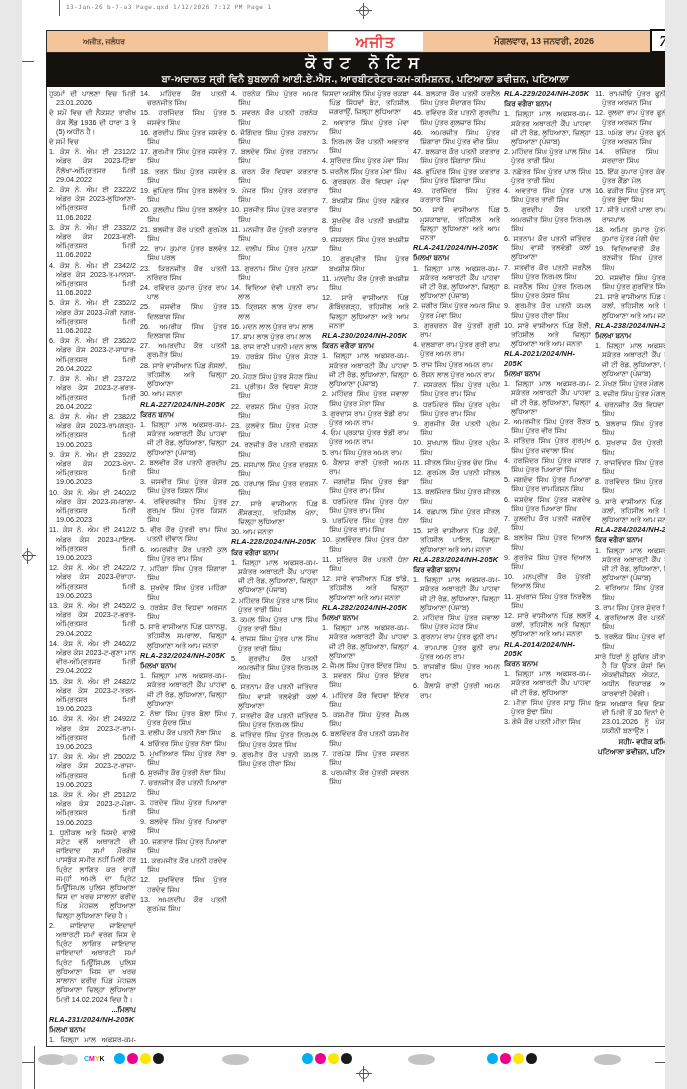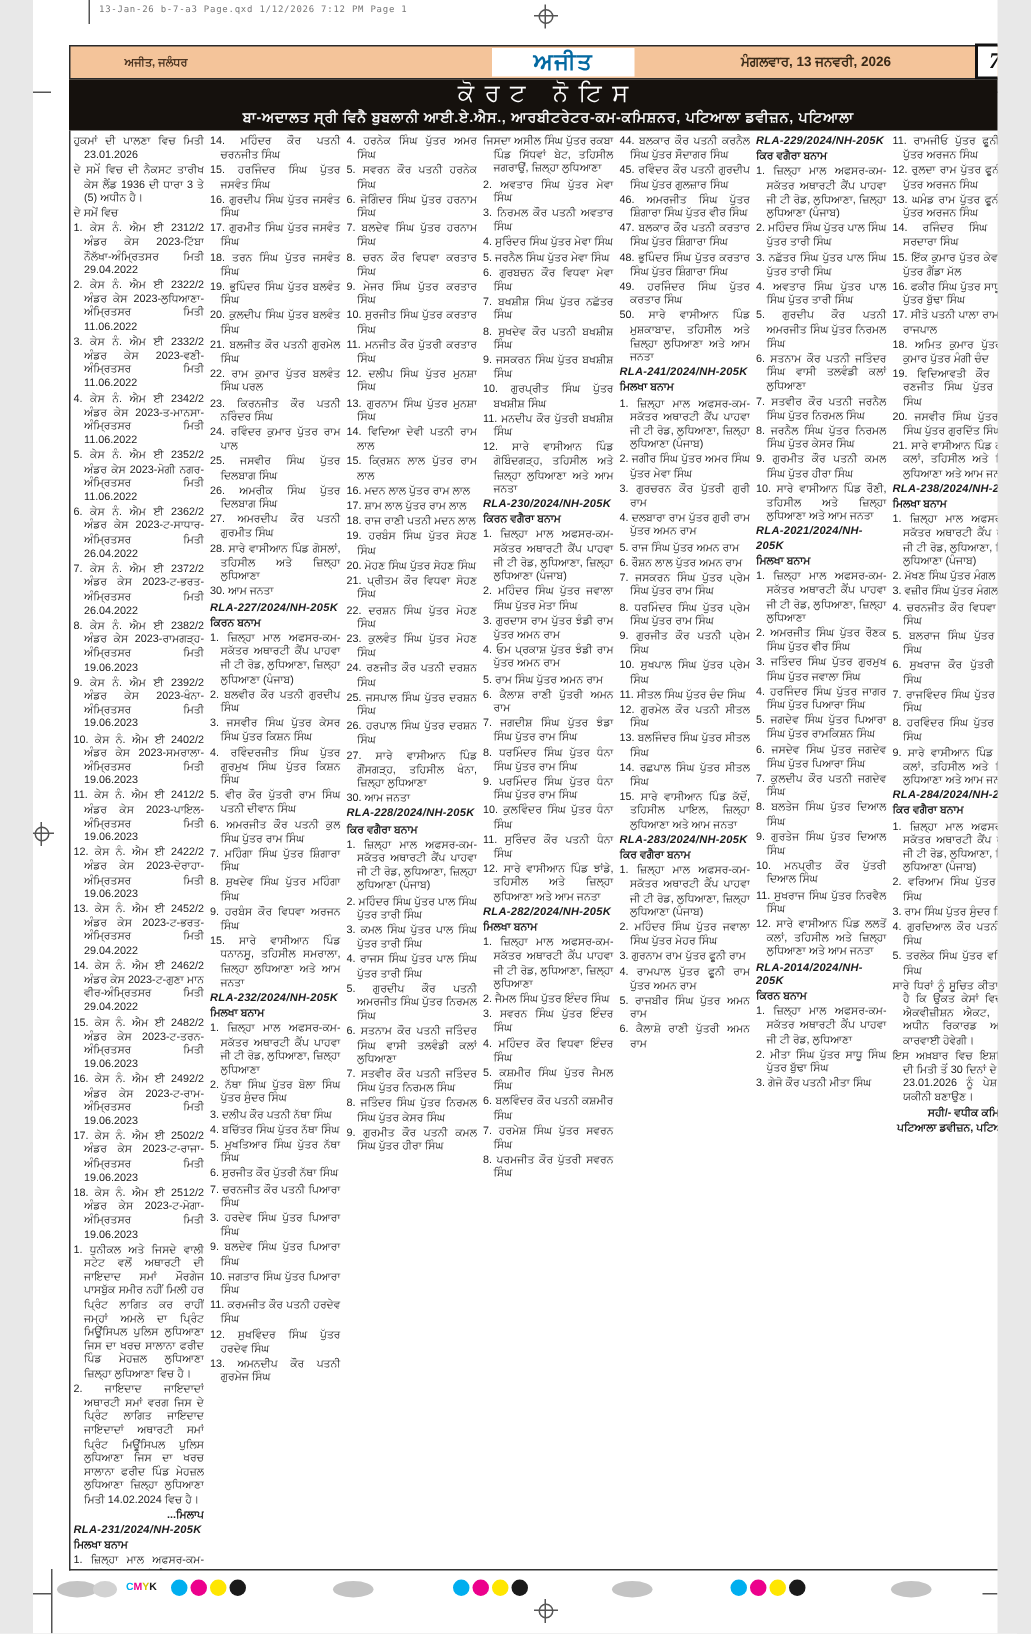--- a/index.html
+++ b/index.html
@@ -20,34 +20,34 @@
   .masthead{
     position:absolute;left:24px;top:30px;width:639px;height:23px;
     background:#f4c49a;border:1px solid #2a2a2a;box-sizing:border-box;
     display:flex;align-items:center;
   }
   .mh-edition{font-size:7.5px;font-weight:bold;color:#4a3320;margin-left:36px;}
   .mh-brandbox{
     position:absolute;left:281px;top:1px;width:95px;height:19px;background:#ffffff;
     display:flex;align-items:center;justify-content:center;
   }
-  .mh-brand{font-size:15px;font-weight:bold;color:#0369a1;letter-spacing:1px;}
+  .mh-brand{font-size:15px;font-weight:bold;color:#ef4444;letter-spacing:1px;}
   .mh-date{position:absolute;right:90px;font-size:9px;font-weight:bold;color:#3a2a18;margin-left:38px;}
   .mh-pagebox{
     position:absolute;right:8px;top:-2px;width:26px;height:24px;background:#ffffff;
     border:2px solid #111;box-sizing:border-box;display:flex;align-items:center;justify-content:center;
   }
   .mh-pagenum{font-size:15px;font-weight:bold;font-style:italic;color:#111;
     font-family:"Liberation Serif","DejaVu Serif",serif;}
   
   .banner{
     position:absolute;left:24px;top:53px;width:639px;height:34px;background:#15110d;
     color:#ffffff;text-align:center;box-sizing:border-box;padding-top:1px;
   }
-  .banner-title{font-size:16px;font-weight:normal;letter-spacing:7px;line-height:18px;}
+  .banner-title{font-size:16px;font-weight:bold;letter-spacing:7px;line-height:18px;}
   .banner-sub{font-size:9.5px;font-weight:bold;letter-spacing:.5px;line-height:13px;color:#f5f5f5;}
   
   .bodyframe{
     position:absolute;left:24px;top:87px;width:639px;height:960px;
     border-left:1px solid #333;border-right:1px solid #333;border-bottom:1px solid #333;
     box-sizing:border-box;padding:2px 2px 0 2px;
   }
   .cols{display:flex;gap:4px;height:100%;}
   .col{flex:1 1 0;overflow:hidden;min-width:0;}
   .col p{margin:0 0 1px 0;font-size:7.2px;line-height:9.2px;text-align:justify;
@@ -159,21 +159,21 @@
           <p class="it-v">ਕਿਰਨ ਬਨਾਮ</p>
           <p class="it-p">1. ਜ਼ਿਲ੍ਹਾ ਮਾਲ ਅਫਸਰ-ਕਮ-ਸਕੱਤਰ ਅਥਾਰਟੀ ਕੈਂਪ ਪਾਹਵਾ ਜੀ ਟੀ ਰੋਡ, ਲੁਧਿਆਣਾ, ਜ਼ਿਲ੍ਹਾ ਲੁਧਿਆਣਾ (ਪੰਜਾਬ)</p>
           <p class="it-p">2. ਬਲਵੀਰ ਕੌਰ ਪਤਨੀ ਗੁਰਦੀਪ ਸਿੰਘ</p>
           <p class="it-p">3. ਜਸਵੀਰ ਸਿੰਘ ਪੁੱਤਰ ਕੇਸਰ ਸਿੰਘ ਪੁੱਤਰ ਕਿਸ਼ਨ ਸਿੰਘ</p>
           <p class="it-p">4. ਰਵਿੰਦਰਜੀਤ ਸਿੰਘ ਪੁੱਤਰ ਗੁਰਮੁਖ ਸਿੰਘ ਪੁੱਤਰ ਕਿਸ਼ਨ ਸਿੰਘ</p>
           <p class="it-p">5. ਵੀਰ ਕੌਰ ਪੁੱਤਰੀ ਰਾਮ ਸਿੰਘ ਪਤਨੀ ਦੀਵਾਨ ਸਿੰਘ</p>
           <p class="it-p">6. ਅਮਰਜੀਤ ਕੌਰ ਪਤਨੀ ਕੁਲ ਸਿੰਘ ਪੁੱਤਰ ਰਾਮ ਸਿੰਘ</p>
           <p class="it-p">7. ਮਹਿੰਗਾ ਸਿੰਘ ਪੁੱਤਰ ਸ਼ਿੰਗਾਰਾ ਸਿੰਘ</p>
           <p class="it-p">8. ਸੁਖਦੇਵ ਸਿੰਘ ਪੁੱਤਰ ਮਹਿੰਗਾ ਸਿੰਘ</p>
           <p class="it-p">9. ਹਰਬੰਸ ਕੌਰ ਵਿਧਵਾ ਅਰਜਨ ਸਿੰਘ</p>
-          <p class="it-p">15. ਸਾਰੇ ਵਾਸੀਆਨ ਪਿੰਡ ਧਨਾਨਸੂ, ਤਹਿਸੀਲ ਸਮਰਾਲਾ, ਜ਼ਿਲ੍ਹਾ ਲੁਧਿਆਣਾ ਅਤੇ ਆਮ ਜਨਤਾ</p>
+          <p class="it-p">5. ਸਾਰੇ ਵਾਸੀਆਨ ਪਿੰਡ ਧਨਾਨਸੂ, ਤਹਿਸੀਲ ਸਮਰਾਲਾ, ਜ਼ਿਲ੍ਹਾ ਲੁਧਿਆਣਾ ਅਤੇ ਆਮ ਜਨਤਾ</p>
           <p class="it-h">RLA-232/2024/NH-205K</p>
           <p class="it-v">ਮਿਲਖਾ ਬਨਾਮ</p>
           <p class="it-p">1. ਜ਼ਿਲ੍ਹਾ ਮਾਲ ਅਫਸਰ-ਕਮ-ਸਕੱਤਰ ਅਥਾਰਟੀ ਕੈਂਪ ਪਾਹਵਾ ਜੀ ਟੀ ਰੋਡ, ਲੁਧਿਆਣਾ, ਜ਼ਿਲ੍ਹਾ ਲੁਧਿਆਣਾ</p>
           <p class="it-p">2. ਨੱਥਾ ਸਿੰਘ ਪੁੱਤਰ ਬੋਲਾ ਸਿੰਘ ਪੁੱਤਰ ਸੁੰਦਰ ਸਿੰਘ</p>
           <p class="it-p">3. ਦਲੀਪ ਕੌਰ ਪਤਨੀ ਨੱਥਾ ਸਿੰਘ</p>
           <p class="it-p">4. ਬਚਿੱਤਰ ਸਿੰਘ ਪੁੱਤਰ ਨੱਥਾ ਸਿੰਘ</p>
           <p class="it-p">5. ਮੁਖਤਿਆਰ ਸਿੰਘ ਪੁੱਤਰ ਨੱਥਾ ਸਿੰਘ</p>
           <p class="it-p">6. ਸੁਰਜੀਤ ਕੌਰ ਪੁੱਤਰੀ ਨੱਥਾ ਸਿੰਘ</p>
           <p class="it-p">7. ਚਰਨਜੀਤ ਕੌਰ ਪਤਨੀ ਪਿਆਰਾ ਸਿੰਘ</p>
           <p class="it-p">3. ਹਰਦੇਵ ਸਿੰਘ ਪੁੱਤਰ ਪਿਆਰਾ ਸਿੰਘ</p>

